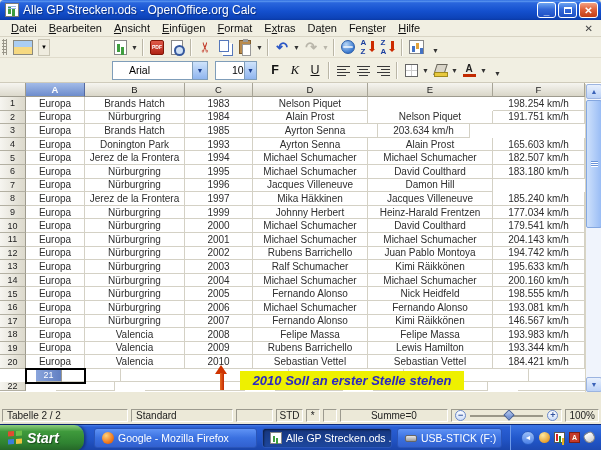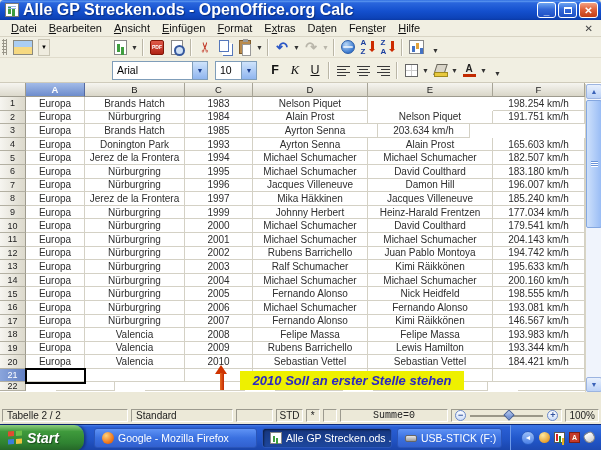--- a/index.html
+++ b/index.html
@@ -10,21 +10,21 @@
   }
   
   #titlebar {
     position:absolute; top:0; left:0; width:601px; height:20px;
     background: linear-gradient(180deg,#2765dd 0%,#5a96f0 6%,#2a66dd 14%,#1450ce 55%,#0d43b8 90%,#0a3aa6 100%);
     display:flex; align-items:center; padding:0 3px; border-radius:4px 4px 0 0;
   }
   #app-icon { width:14px; height:14px; margin:0 4px 0 2px; position:relative; background:#fff; border:1px solid #7a7a7a; }
   #app-icon::before { content:""; position:absolute; left:2px; bottom:2px; width:3px; height:7px; background:#3f9e3f; box-shadow:4px 2px 0 #3f9e3f; }
   #app-icon::after { content:""; position:absolute; left:2px; top:2px; width:8px; height:1px; background:#9db8e8; box-shadow:0 2px 0 #9db8e8; }
-  #title-text { color:#fff; font-size:16px; font-weight:bold; text-shadow:1px 1px 1px #0b2e7e; white-space:nowrap; }
+  #title-text { color:#fff; font-size:12px; font-weight:normal; text-shadow:1px 1px 1px #0b2e7e; white-space:nowrap; }
   #win-buttons { margin-left:auto; display:flex; gap:2px; }
   .winbtn { width:19px; height:16px; border-radius:3px; border:1px solid #fff; color:#fff;
     display:flex; align-items:center; justify-content:center; font-size:10px; font-weight:bold;
     background: linear-gradient(180deg,#6ea5f2 0%,#3268d8 45%,#1d4fc4 100%); }
   .winbtn.close { background: linear-gradient(180deg,#f3a183 0%,#e0633c 45%,#c33d16 100%); }
   .winbtn .restore-glyph{ width:8px; height:7px; border:1px solid #fff; border-top-width:2px; background:transparent; }
   
   #menubar { position:absolute; top:20px; left:0; width:601px; height:17px; background:#F1EFE2;
     border-bottom:1px solid #D8D4C4; display:flex; align-items:center; padding-left:5px; }
   .menu-item { font-size:11px; color:#111; padding:1px 6px; cursor:default; }
@@ -64,21 +64,21 @@
   .icon-sort::before { position:absolute; left:0; top:-1px; font-size:8px; font-weight:bold; color:#1a3e9e; }
   .icon-sort::after  { position:absolute; left:0; bottom:-1px; font-size:8px; font-weight:bold; color:#1a3e9e; }
   .icon-sortaz::before { content:"A"; } .icon-sortaz::after { content:"Z"; }
   .icon-sortza::before { content:"Z"; } .icon-sortza::after { content:"A"; }
   .icon-sort .arr { position:absolute; right:2px; top:2px; width:3px; height:8px; background:#cc2a00; }
   .icon-sort .arr::after { content:""; position:absolute; left:-2px; top:8px; border:3.5px solid transparent; border-top-color:#cc2a00; }
   .icon-chart { width:15px; height:14px; border:1px solid #888; background:#fff; position:relative; }
   .icon-chart::before { content:""; position:absolute; left:2px; bottom:1px; width:3px; height:6px; background:#4472c4; box-shadow:4px -3px 0 #e2a33c, 8px 2px 0 #4472c4; }
   .overflow-dd { margin-left:4px; width:11px; height:18px; display:flex; align-items:flex-end; justify-content:center; font-size:7px; color:#333; padding-bottom:2px;}
   
-  .combo { height:19px; background:#fff; border:1px solid #7f9db9; display:flex; align-items:center; font-size:10.5px; padding-left:4px; color:#000; }
+  .combo { height:19px; background:#fff; border:1px solid #7f9db9; display:flex; align-items:center; font-size:10.5px; padding-left:16px; color:#000; }
   .combo .dd { margin-left:auto; width:15px; height:17px; background:linear-gradient(180deg,#cfe3fb,#8fb5ef); border-left:1px solid #7f9db9; color:#1b3f91; font-size:7px; display:flex; align-items:center; justify-content:center;}
   #font-name-combo { width:96px; margin-left:0; }
   #font-size-combo { width:42px; margin-left:7px; }
   .fmt-btn { width:18px; height:18px; display:flex; align-items:center; justify-content:center; font-size:12.5px; color:#111; margin:0 1px; }
   .align-icon { position:relative; width:13px; height:11px; }
   .align-icon::before { content:""; position:absolute; left:0; top:1px; width:13px; height:1.5px; background:#3a3a3a; box-shadow:0 6px 0 #3a3a3a; }
   .align-icon::after  { content:""; position:absolute; top:4px; width:9px; height:1.5px; background:#3a3a3a; box-shadow:0 6px 0 #3a3a3a; }
   .align-left::after { left:0; } .align-center::after { left:2px; } .align-right::after { right:0; }
   .icon-border { width:13px; height:13px; border:1px solid #666; background:#fff; position:relative;}
   .icon-border::after{content:""; position:absolute; left:5px; top:0; width:1px; height:11px; background:#ccc; box-shadow:-5px 5px 0 6px transparent;}
@@ -92,21 +92,21 @@
   
   #sheet-area { position:absolute; top:83px; left:0; width:601px; height:309px; background:#fff; }
   #grid-header { display:flex; height:14px; }
   #grid-corner { width:26px; height:14px; background:linear-gradient(180deg,#f6f5f0,#dcd9cc); border-right:1px solid #9e9b8e; border-bottom:1px solid #9e9b8e; }
   .colhdr { height:14px; background:linear-gradient(180deg,#f6f5f0,#d9d6c8); border-right:1px solid #a7a496; border-bottom:1px solid #9e9b8e;
     font-size:9.5px; color:#222; display:flex; align-items:center; justify-content:center; }
   .colhdr.sel { background:linear-gradient(180deg,#a3bbe8,#6d8ccc); color:#fff; font-weight:bold; border-right-color:#54699e; }
   .grid-row { display:flex; height:13.6px; }
   .rowhdr { width:26px; background:linear-gradient(90deg,#f6f5f0,#dcd9cc); border-right:1px solid #9e9b8e; border-bottom:1px solid #b3b0a2;
     font-size:9px; color:#222; display:flex; align-items:center; justify-content:center; flex:0 0 auto;}
-  .rowhdr.sel { background:linear-gradient(90deg,#8aa5dc,#617fc2); color:#fff; font-weight:normal; }
+  .rowhdr.sel { background:linear-gradient(90deg,#8aa5dc,#617fc2); color:#fff; font-weight:normal;margin-left:36px; }
   .cell { border-right:1px solid #d4d1c5; border-bottom:1px solid #d4d1c5; font-size:10px; color:#2e2e2e;
     display:flex; align-items:center; justify-content:center; white-space:nowrap; overflow:hidden; flex:0 0 auto; background:#fff;}
   #cell-cursor { position:absolute; left:25px; top:285px; width:61px; height:16px; border:2px solid #000; pointer-events:none; }
   
   #annotation-banner { position:absolute; left:240px; top:288px; width:224px; height:19px; display:flex; align-items:center; justify-content:center;
     font-size:13px; font-weight:bold; font-style:italic; }
   #annotation-arrow { position:absolute; left:215px; top:282px; width:13px; height:25px; }
   #annotation-arrow .head { position:absolute; left:0; top:0; width:0; height:0; border:6.5px solid transparent; border-bottom:9px solid #cf3400; border-top:none; }
   #annotation-arrow .stem { position:absolute; left:4.5px; top:8px; width:4px; height:17px; background:linear-gradient(90deg,#e86a20,#c22800); }
   
@@ -131,21 +131,21 @@
   .sb-btn-h { background:linear-gradient(180deg,#e8f0fd,#bcd2f7); border:1px solid #9cb4e0; border-radius:2px; color:#3a62b8; font-size:7px; display:flex; align-items:center; justify-content:center;}
   #hscroll-thumb { position:absolute; left:16px; top:0; width:170px; height:13px; background:linear-gradient(180deg,#cde0fb,#9abdf5); border:1px solid #84a7e0; border-radius:2px;}
   .thumb-grip-h { position:absolute; top:3px; left:50%; margin-left:-3px; width:6px; height:7px;
     background-image:repeating-linear-gradient(90deg,#6a93d8 0 1px,#fff 1px 2px); }
   #hsplit { position:absolute; right:2px; top:0; width:5px; height:13px; background:#3a3a3a; }
   
   #statusbar { position:absolute; top:407px; left:0; width:601px; height:17px; background:#ECE9D8; display:flex; align-items:center; padding:0 2px; gap:3px;}
   .status-field { height:13px; border:1px solid; border-color:#9c9a8e #fff #fff #9c9a8e; font-size:10px; color:#222; display:flex; align-items:center; padding:0 4px; white-space:nowrap; overflow:hidden;}
   #sf-sheet { width:128px; } #sf-style { width:103px; } #sf-blank1 { width:38px; }
   #sf-mode { width:27px; justify-content:center; } #sf-modified { width:14px; justify-content:center; } #sf-blank2 { width:14px; }
-  #sf-sum { width:110px; justify-content:center;font-family:Liberation Mono, monospace; }
+  #sf-sum { width:110px; justify-content:center; }
   #zoom-ctrl { width:113px; height:13px; display:flex; align-items:center; justify-content:space-between; padding:0 3px; }
   .zoom-circle { width:11px; height:11px; border-radius:50%; border:1px solid #6a88c8; background:linear-gradient(180deg,#fff,#cdddf8); color:#33549e; font-size:9px; line-height:9px; text-align:center; font-weight:bold;}
   #zoom-track { position:relative; flex:1; height:2px; background:#9a9788; margin:0 4px; }
   #zoom-thumb { position:absolute; left:48%; top:-4px; width:8px; height:8px; background:linear-gradient(135deg,#b9cdf2,#5f82cc); border:1px solid #44619e; transform:rotate(45deg);}
   #sf-zoom { width:34px; justify-content:center; }
   
   #taskbar { position:absolute; top:424px; left:0; width:601px; height:26px;
     background:linear-gradient(180deg,#4a7fe8 0%,#2a5fd5 8%,#2153c4 60%,#1a45ab 100%); border-top:1px solid #0c2a7a; display:flex; align-items:center;}
   #start-btn { position:relative; width:84px; height:26px; border-radius:0 10px 10px 0;
     background:linear-gradient(180deg,#8fce7f 0%,#3f9a3c 25%,#2f8231 70%,#246327 100%);
@@ -368,21 +368,20 @@
           <div class="cell" style="width: 125px;">David Coulthard</div>
           <div class="cell" style="width: 92px;">183.180 km/h</div>
         </div>
         <div class="grid-row">
           <div class="rowhdr">7</div>
           <div class="cell" style="width: 59px;">Europa</div>
           <div class="cell" style="width: 100px;">Nürburgring</div>
           <div class="cell" style="width: 68px;">1996</div>
           <div class="cell" style="width: 115px;">Jacques Villeneuve</div>
           <div class="cell" style="width: 125px;">Damon Hill</div>
-          <div class="cell" style="width: 92px;">196.007 km/h</div>
         </div>
         <div class="grid-row">
           <div class="rowhdr">8</div>
           <div class="cell" style="width: 59px;">Europa</div>
           <div class="cell" style="width: 100px;">Jerez de la Frontera</div>
           <div class="cell" style="width: 68px;">1997</div>
           <div class="cell" style="width: 115px;">Mika Häkkinen</div>
           <div class="cell" style="width: 125px;">Jacques Villeneuve</div>
           <div class="cell" style="width: 92px;">185.240 km/h</div>
         </div>

